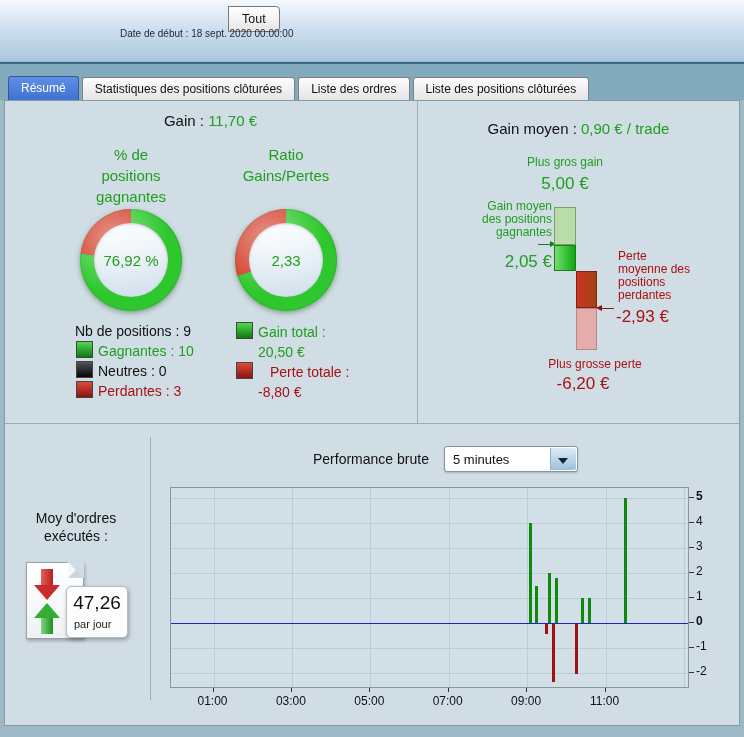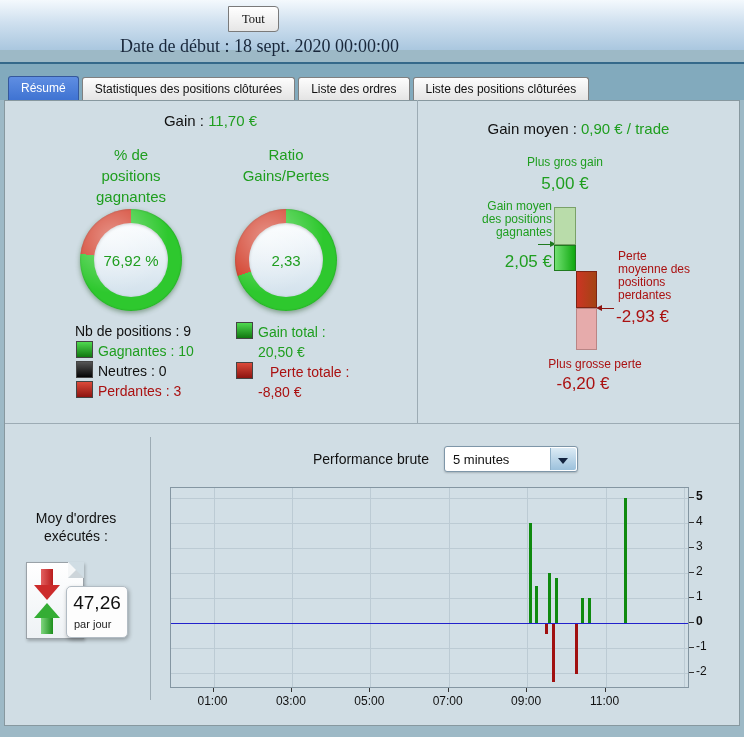--- a/index.html
+++ b/index.html
@@ -1,31 +1,31 @@
 <!DOCTYPE html>
 <html><head>
 <meta charset="utf-8">
 <style>
   * { margin:0; padding:0; box-sizing:border-box; }
   body { background:#6d8a99; font-family:"Liberation Sans","DejaVu Sans",sans-serif; }
   .screen { position:relative; width:744px; height:737px; background:#9db9c6; overflow:hidden;
             margin:0 auto; }
 
   
-  .top-header { position:absolute; left:0; top:0; width:744px; height:50px;
-                background:linear-gradient(#f4f9fd 0%, #cfe0ef 45%, #aac7df 100%);font-family:Liberation Serif, serif; }
+  .top-header { position:absolute; left:0; top:0; width:744px; height:61px;
+                background:linear-gradient(#f4f9fd 0%, #cfe0ef 45%, #aac7df 100%); }
   .main-tabs { position:absolute; left:228px; top:6px; display:flex; }
   .main-tab { height:26px; line-height:24px; padding:0 13px; font-size:12.5px; color:#111;
               background:linear-gradient(#ffffff,#e6e6e6); border:1px solid #7a7a7a; margin-left:-1px;
               cursor:default; white-space:nowrap; }
   .main-tab:first-child { border-radius:4px 0 0 4px; margin-left:0; }
   .main-tab:last-child { border-radius:0 4px 4px 0; }
   .main-tab.active { background:linear-gradient(#5f8ee2,#videob 0%) ; }
   .main-tab.active { background:linear-gradient(#6493e4,#3f73d2); color:#fff; border-color:#35589c; }
-  .date-line { position:absolute; top:36px; font-size:18px; color:#18263a; }
+  .date-line { position:absolute; top:28px; font-size:10px; color:#18263a; }
   .date-start { left:120px; } .date-end { left:447px; }
 
   
   .band-line { position:absolute; left:0; top:62px; width:744px; height:2px; background:#35698a; }
   .subtab-band { position:absolute; left:0; top:64px; width:744px; height:36px; background:#82aabd; }
   .subtabs { position:absolute; left:8px; bottom:0; display:flex; gap:3px; align-items:flex-end; }
   .subtab { height:23px; line-height:22px; padding:0 12px; font-size:12px; color:#111;
             background:linear-gradient(#fdfdfd,#e4e4e4); border:1px solid #808080; border-bottom:none;
             border-radius:3px 3px 0 0; white-space:nowrap; cursor:default; }
   .subtab.active { height:24px; line-height:23px; background:linear-gradient(#5f8ee2,#3f73d2);

